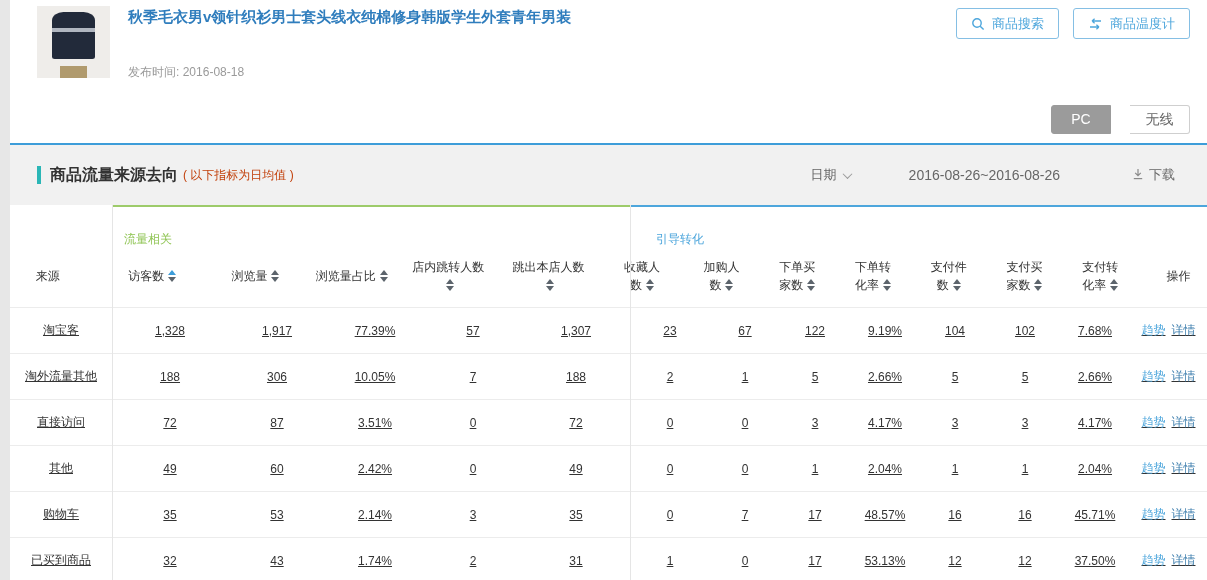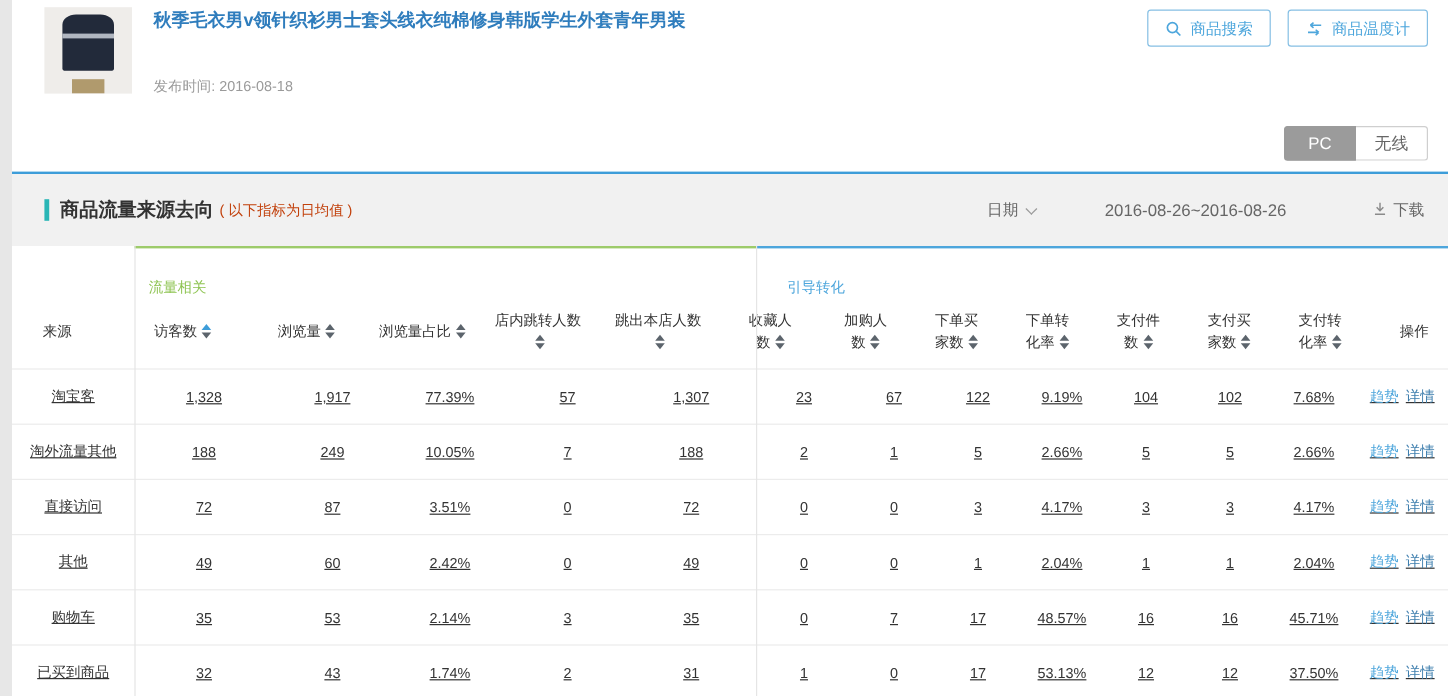--- a/index.html
+++ b/index.html
@@ -21,29 +21,29 @@
 
   
   .tab-row { position: relative; height: 50px; border-bottom: 2px solid #3d9dd9; background: #fff; }
   .tabs { position: absolute; left: 25px; bottom: 0; display: flex; }
   .tab { height: 43px; line-height: 43px; padding: 0 23px; font-size: 15px; color: #555; background: #fff; border: 1px solid #e2e2e2; border-bottom: none; border-left: none; cursor: pointer; }
   .tab:first-child { border-left: 1px solid #e2e2e2; }
   .tab.active { background: #3d9dd9; border-color: #3d9dd9; color: #fff; }
   .device-toggle { position: absolute; right: 17px; bottom: 9px; display: flex; cursor: pointer; }
   .seg { width: 60px; height: 29px; line-height: 27px; text-align: center; font-size: 14px; }
   .seg.on { background: #9b9b9b; color: #fff; border: 1px solid #9b9b9b; border-radius: 3px 0 0 3px; }
-  .seg.off { background: #fff; color: #666; border: 1px solid #cfcfcf; border-left: none; border-radius: 0 3px 3px 0; }
+  .seg.off { background: #fff; color: #666; border: 1px solid #cfcfcf; border-left: none; border-radius: 0 3px 3px 0; margin-left: 19px; }
 
   
   .section-bar { position: relative; height: 60px; background: #f1f1f1; display: flex; align-items: center; }
   .sec-left { display: flex; align-items: center; margin-left: 27px; }
   .teal-bar { width: 4px; height: 18px; background: #2ab6b6; margin-right: 9px; }
   .sec-title { font-size: 16px; font-weight: bold; color: #333; }
   .sec-sub { font-size: 12px; color: #c2410c; margin-left: 5px; }
-  .sec-controls { position: absolute; right: 0; top: 0; height: 100%; display: flex; align-items: center; }
+  .sec-controls { position: absolute; right: 12px; top: 0; height: 100%; display: flex; align-items: center; }
   .date-dd { display: inline-flex; align-items: center; gap: 7px; color: #666; font-size: 13px; cursor: pointer; margin-right: 58px; }
   .chev { display: inline-block; width: 7px; height: 7px; border-right: 1px solid #9a9a9a; border-bottom: 1px solid #9a9a9a; transform: rotate(45deg) translate(-1px,-1px); }
   .date-range { color: #666; font-size: 14px; margin-right: 72px; cursor: pointer; }
   .download { display: inline-flex; align-items: center; gap: 5px; color: #666; font-size: 13px; cursor: pointer; margin-right: 20px; }
 
   
   .tbl { position: relative; background: #fff; }
   .vline { position: absolute; top: 0; bottom: 0; width: 1px; background: #e5e5e5; z-index: 2; }
   .vline.v1 { left: 102px; }
   .vline.v2 { left: 620px; }
@@ -200,21 +200,21 @@
           <div class="td w-d">102</div>
           <div class="td w-d">7.68%</div>
           <div class="td w-actions actions">
             <a class="trend">趋势</a>
             <a class="detail">详情</a>
           </div>
         </div>
         <div class="tr">
           <div class="td w-source source-cell">淘外流量其他</div>
           <div class="td w-c0">188</div>
-          <div class="td w-c1">249</div>
+          <div class="td w-c1">306</div>
           <div class="td w-c2">10.05%</div>
           <div class="td w-c3">7</div>
           <div class="td w-c4">188</div>
           <div class="td w-d0">2</div>
           <div class="td w-d">1</div>
           <div class="td w-d">5</div>
           <div class="td w-d">2.66%</div>
           <div class="td w-d">5</div>
           <div class="td w-d">5</div>
           <div class="td w-d">2.66%</div>

